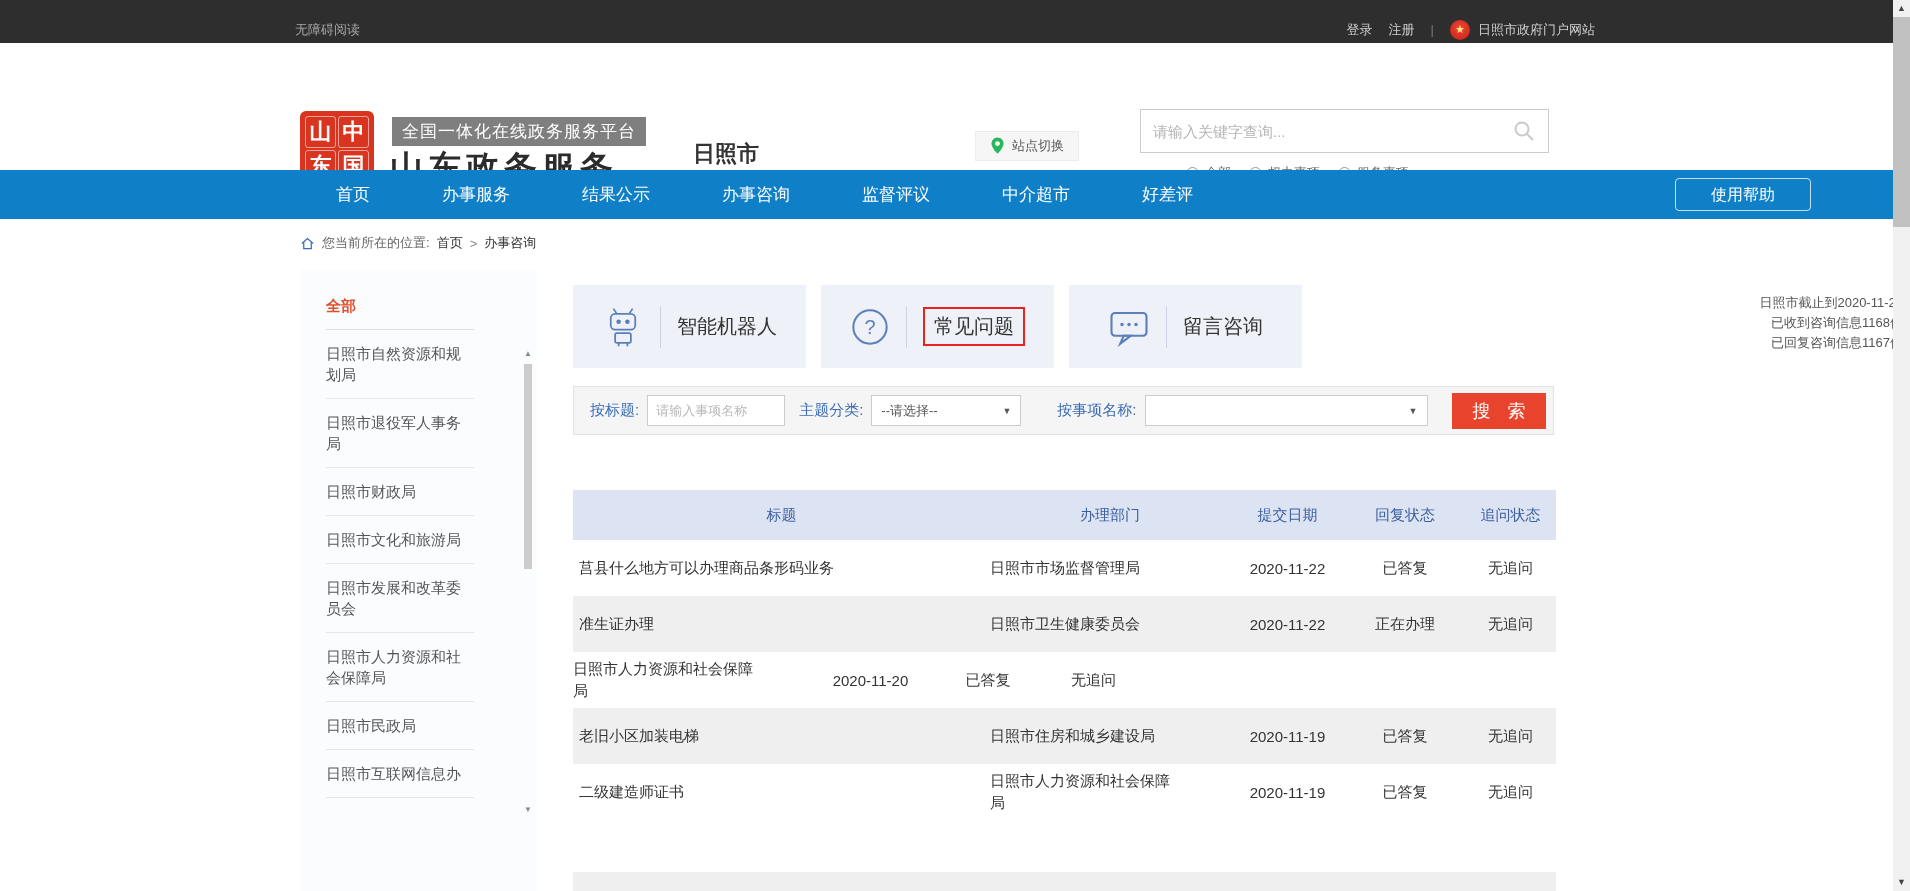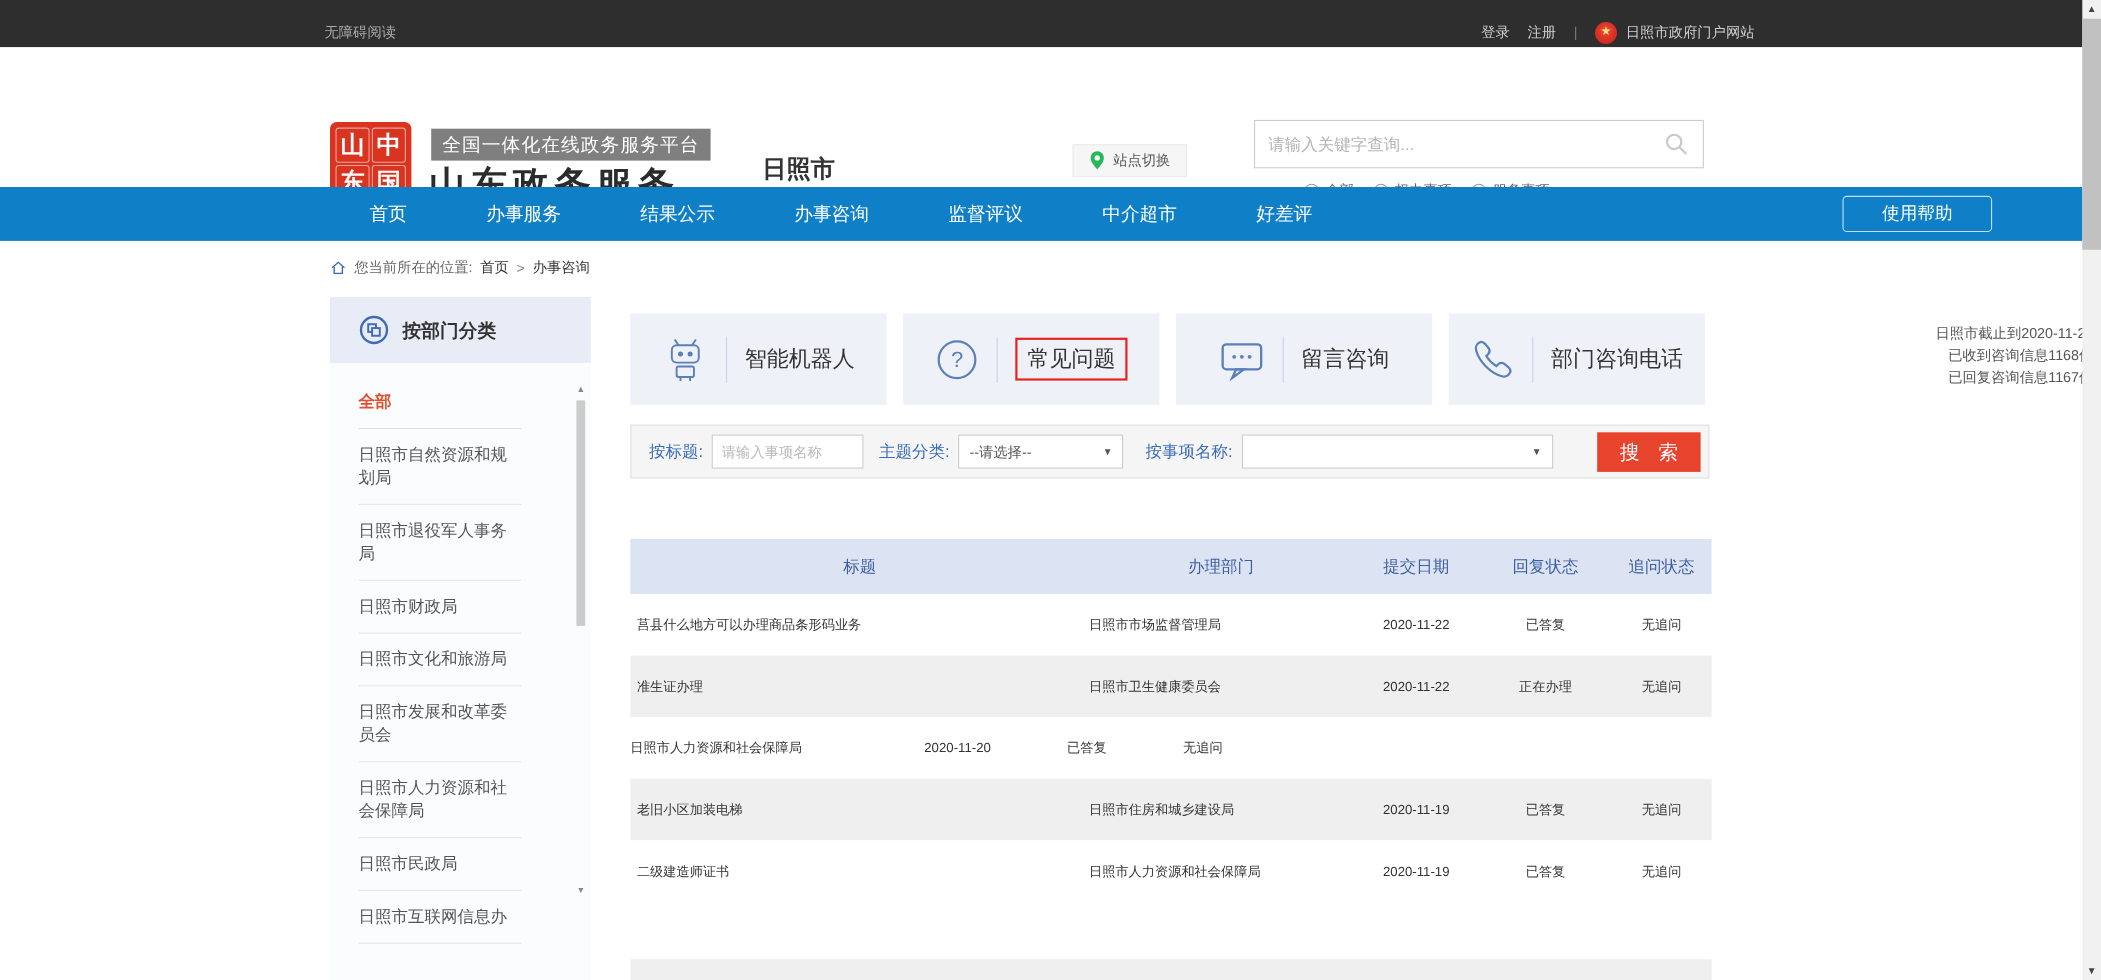--- a/index.html
+++ b/index.html
@@ -84,36 +84,36 @@
   
   .filterbar { position:absolute; left:573px; top:386px; width:981px; height:49px; background:#f5f5f5;
     border:1px solid #e2e2e2; display:flex; align-items:center; padding-left:16px; }
   .f-label { font-size:15px; color:#3a6cb5; flex:none; }
   .f-input { width:138px; height:31px; border:1px solid #ccc; background:#fff; margin-left:8px; padding:0 8px;
     font-size:13px; color:#333; outline:none; font-family:inherit; }
   .f-input::placeholder { color:#b8b8b8; }
   .f-select { height:31px; background:#fff; border:1px solid #ccc; margin-left:8px; display:flex; align-items:center;
     justify-content:space-between; padding:0 9px; font-size:13px; color:#555; cursor:pointer; }
   .f-select .caret { font-size:9px; color:#555; }
-  .sel-theme { width:150px; margin-right:20px; }
+  .sel-theme { width:150px; margin-right:36px; }
   .sel-item { width:283px; }
   .f-label.l2 { margin-left:14px; }
   .f-label.l3 { margin-left:0; }
   .search-btn { margin-left:auto; margin-right:7px; width:94px; height:36px; background:#e8432d; color:#fff;
     font-size:18px; text-align:center; line-height:36px; letter-spacing:6px; cursor:pointer; padding-left:6px; }
 
   
   .qtable { position:absolute; left:573px; top:490px; width:983px; }
   .trow { display:flex; align-items:center; }
   .thead { height:50px; background:#dce3f2; }
   .thead .cell { font-size:15px; color:#3c5fa0; text-align:center; }
   .c1 { width:417px; } .c2 { width:240px; } .c3 { width:115px; } .c4 { width:120px; } .c5 { width:91px; }
   .tbody-row { min-height:56px; padding:6px 0; background:#fff; }
   .tbody-row.alt { background:#efefef; }
-  .tbody-row .cell { font-size:12px; color:#333; }
+  .tbody-row .cell { font-size:15px; color:#333; }
   .tbody-row .c1 { text-align:left; padding-left:6px; padding-right:20px; }
   .tbody-row .c2 { text-align:left; padding-right:48px; line-height:22px; }
   .tbody-row .c3, .tbody-row .c4, .tbody-row .c5 { text-align:center; }
   .partial-row { position:absolute; left:573px; top:872px; width:983px; height:19px; background:#efefef; }
 
   
   .page-scroll { position:absolute; right:0; top:0; width:17px; height:891px; background:#f1f1f1; z-index:50; }
   .page-scroll .parr { position:absolute; left:0; width:17px; height:15px; color:#444; font-size:9px;
     text-align:center; line-height:15px; }
   .page-scroll .parr.up { top:1px; }
@@ -201,28 +201,20 @@
       <path d="M3 12 L12 4 L21 12" fill="none" stroke="#3a6cb5" stroke-width="2"></path>
       <path d="M6 10 V20 H18 V10" fill="none" stroke="#3a6cb5" stroke-width="2"></path>
     </svg>
     <span>您当前所在的位置:</span>
     <span class="crumb">首页</span>
     <span class="bc-sep">&gt;</span>
     <span class="crumb">办事咨询</span>
   </div>
 
   <div class="sidebar">
-    <div class="sidebar-head">
-      <svg width="28" height="28" viewBox="0 0 32 32">
-        <circle cx="16" cy="16" r="13.5" fill="none" stroke="#3f6ab5" stroke-width="2.4"></circle>
-        <rect x="10" y="10" width="8" height="8" fill="none" stroke="#3f6ab5" stroke-width="2"></rect>
-        <rect x="14" y="14" width="8" height="8" fill="#e7ecf6" stroke="#3f6ab5" stroke-width="2"></rect>
-      </svg>
-      <span class="sb-title">按部门分类</span>
-    </div>
     <div class="sidebar-list">
       <div class="sb-item active">全部</div>
       <div class="sb-item">日照市自然资源和规划局</div>
       <div class="sb-item">日照市退役军人事务局</div>
       <div class="sb-item">日照市财政局</div>
       <div class="sb-item">日照市文化和旅游局</div>
       <div class="sb-item">日照市发展和改革委员会</div>
       <div class="sb-item">日照市人力资源和社会保障局</div>
       <div class="sb-item">日照市民政局</div>
       <div class="sb-item">日照市互联网信息办</div>
@@ -260,27 +252,20 @@
     <div class="tab-card">
       <svg width="42" height="40" viewBox="0 0 48 44">
         <rect x="4" y="6" width="40" height="26" rx="4" fill="none" stroke="#5b7fb9" stroke-width="2.4"></rect>
         <circle cx="16" cy="19" r="2" fill="#5b7fb9"></circle>
         <circle cx="24" cy="19" r="2" fill="#5b7fb9"></circle>
         <circle cx="32" cy="19" r="2" fill="#5b7fb9"></circle>
         <path d="M18 32 L14 41 L26 32 Z" fill="none" stroke="#5b7fb9" stroke-width="2.4"></path>
       </svg>
       <span class="tab-divider"></span>
       <span class="tab-label">留言咨询</span>
-    </div>
-    <div class="tab-card">
-      <svg width="40" height="40" viewBox="0 0 48 48">
-        <path d="M10 5 C6 7 5 11 6 14 C9 26 22 39 34 42 C37 43 41 42 43 38 C44 36 43 34 41 32 L36 28 C34 27 32 27 30 29 L28 31 C23 28 20 25 17 20 L19 18 C21 16 21 14 20 12 L16 7 C14 5 12 4 10 5 Z" fill="none" stroke="#5b7fb9" stroke-width="2.4"></path>
-      </svg>
-      <span class="tab-divider"></span>
-      <span class="tab-label">部门咨询电话</span>
     </div>
   </div>
 
   <div class="stats">
     <div>日照市截止到2020-11-23</div>
     <div>已收到咨询信息1168件</div>
     <div>已回复咨询信息1167件</div>
   </div>
 
   <div class="filterbar">

